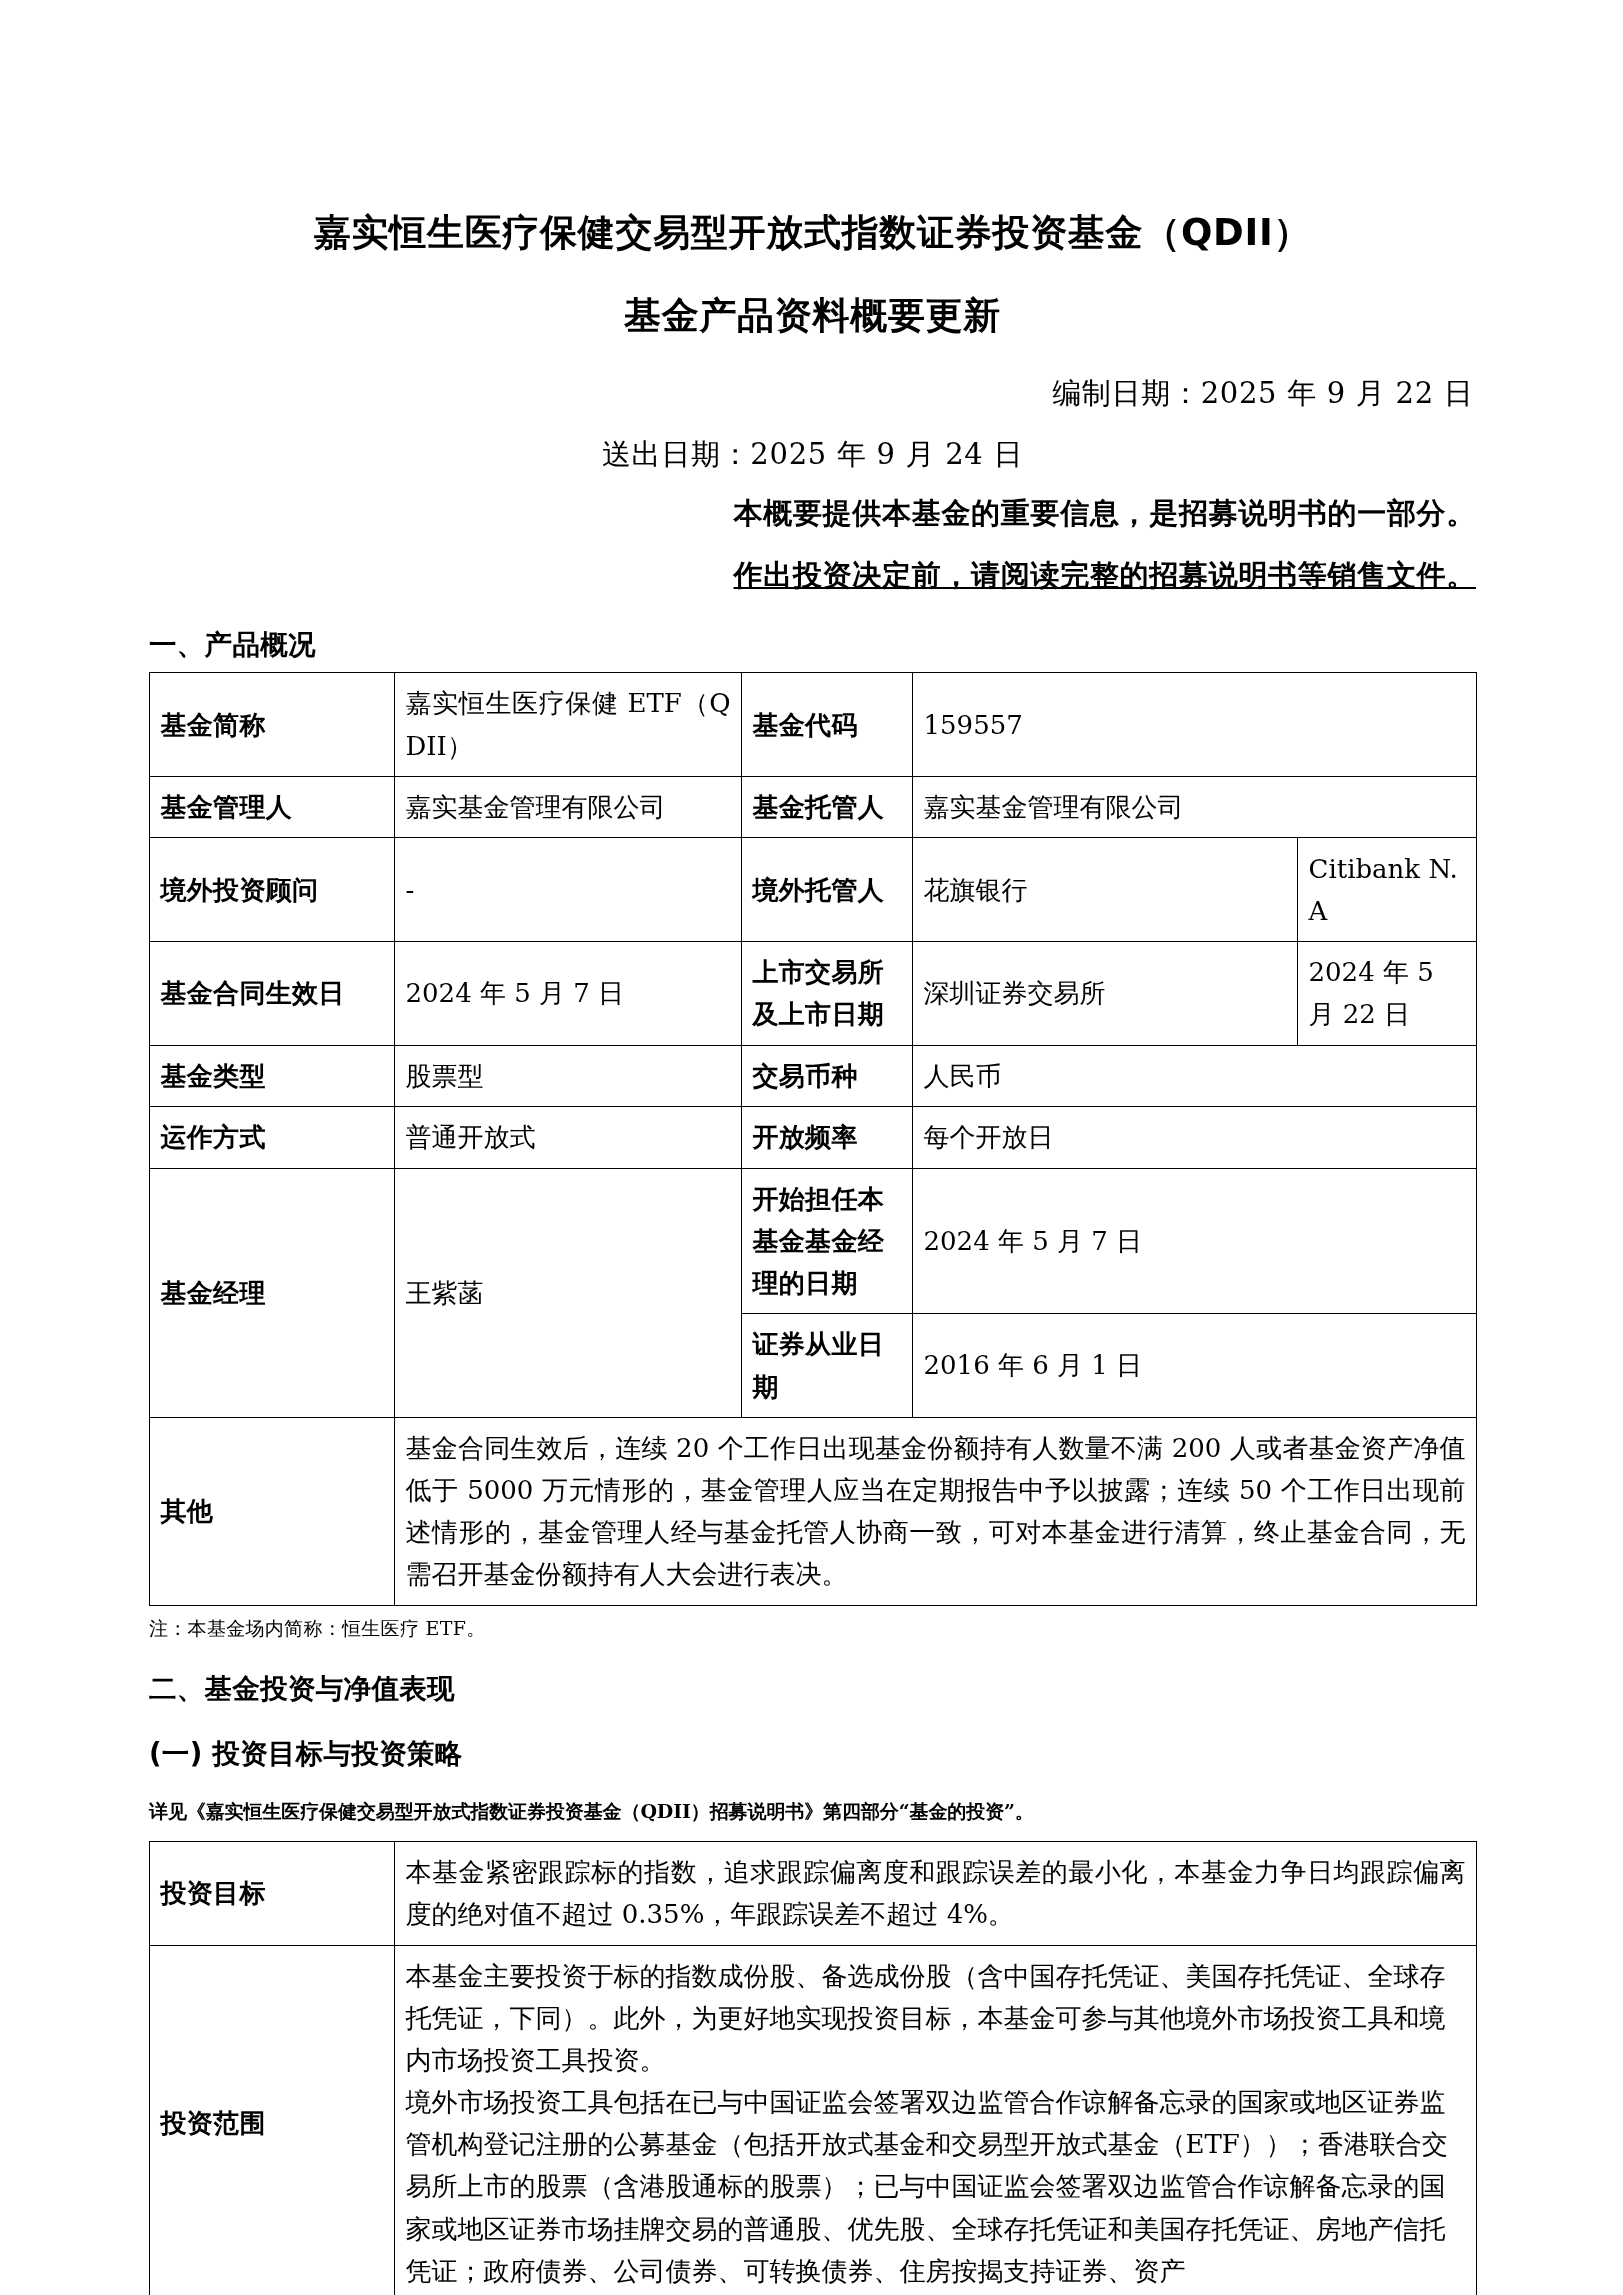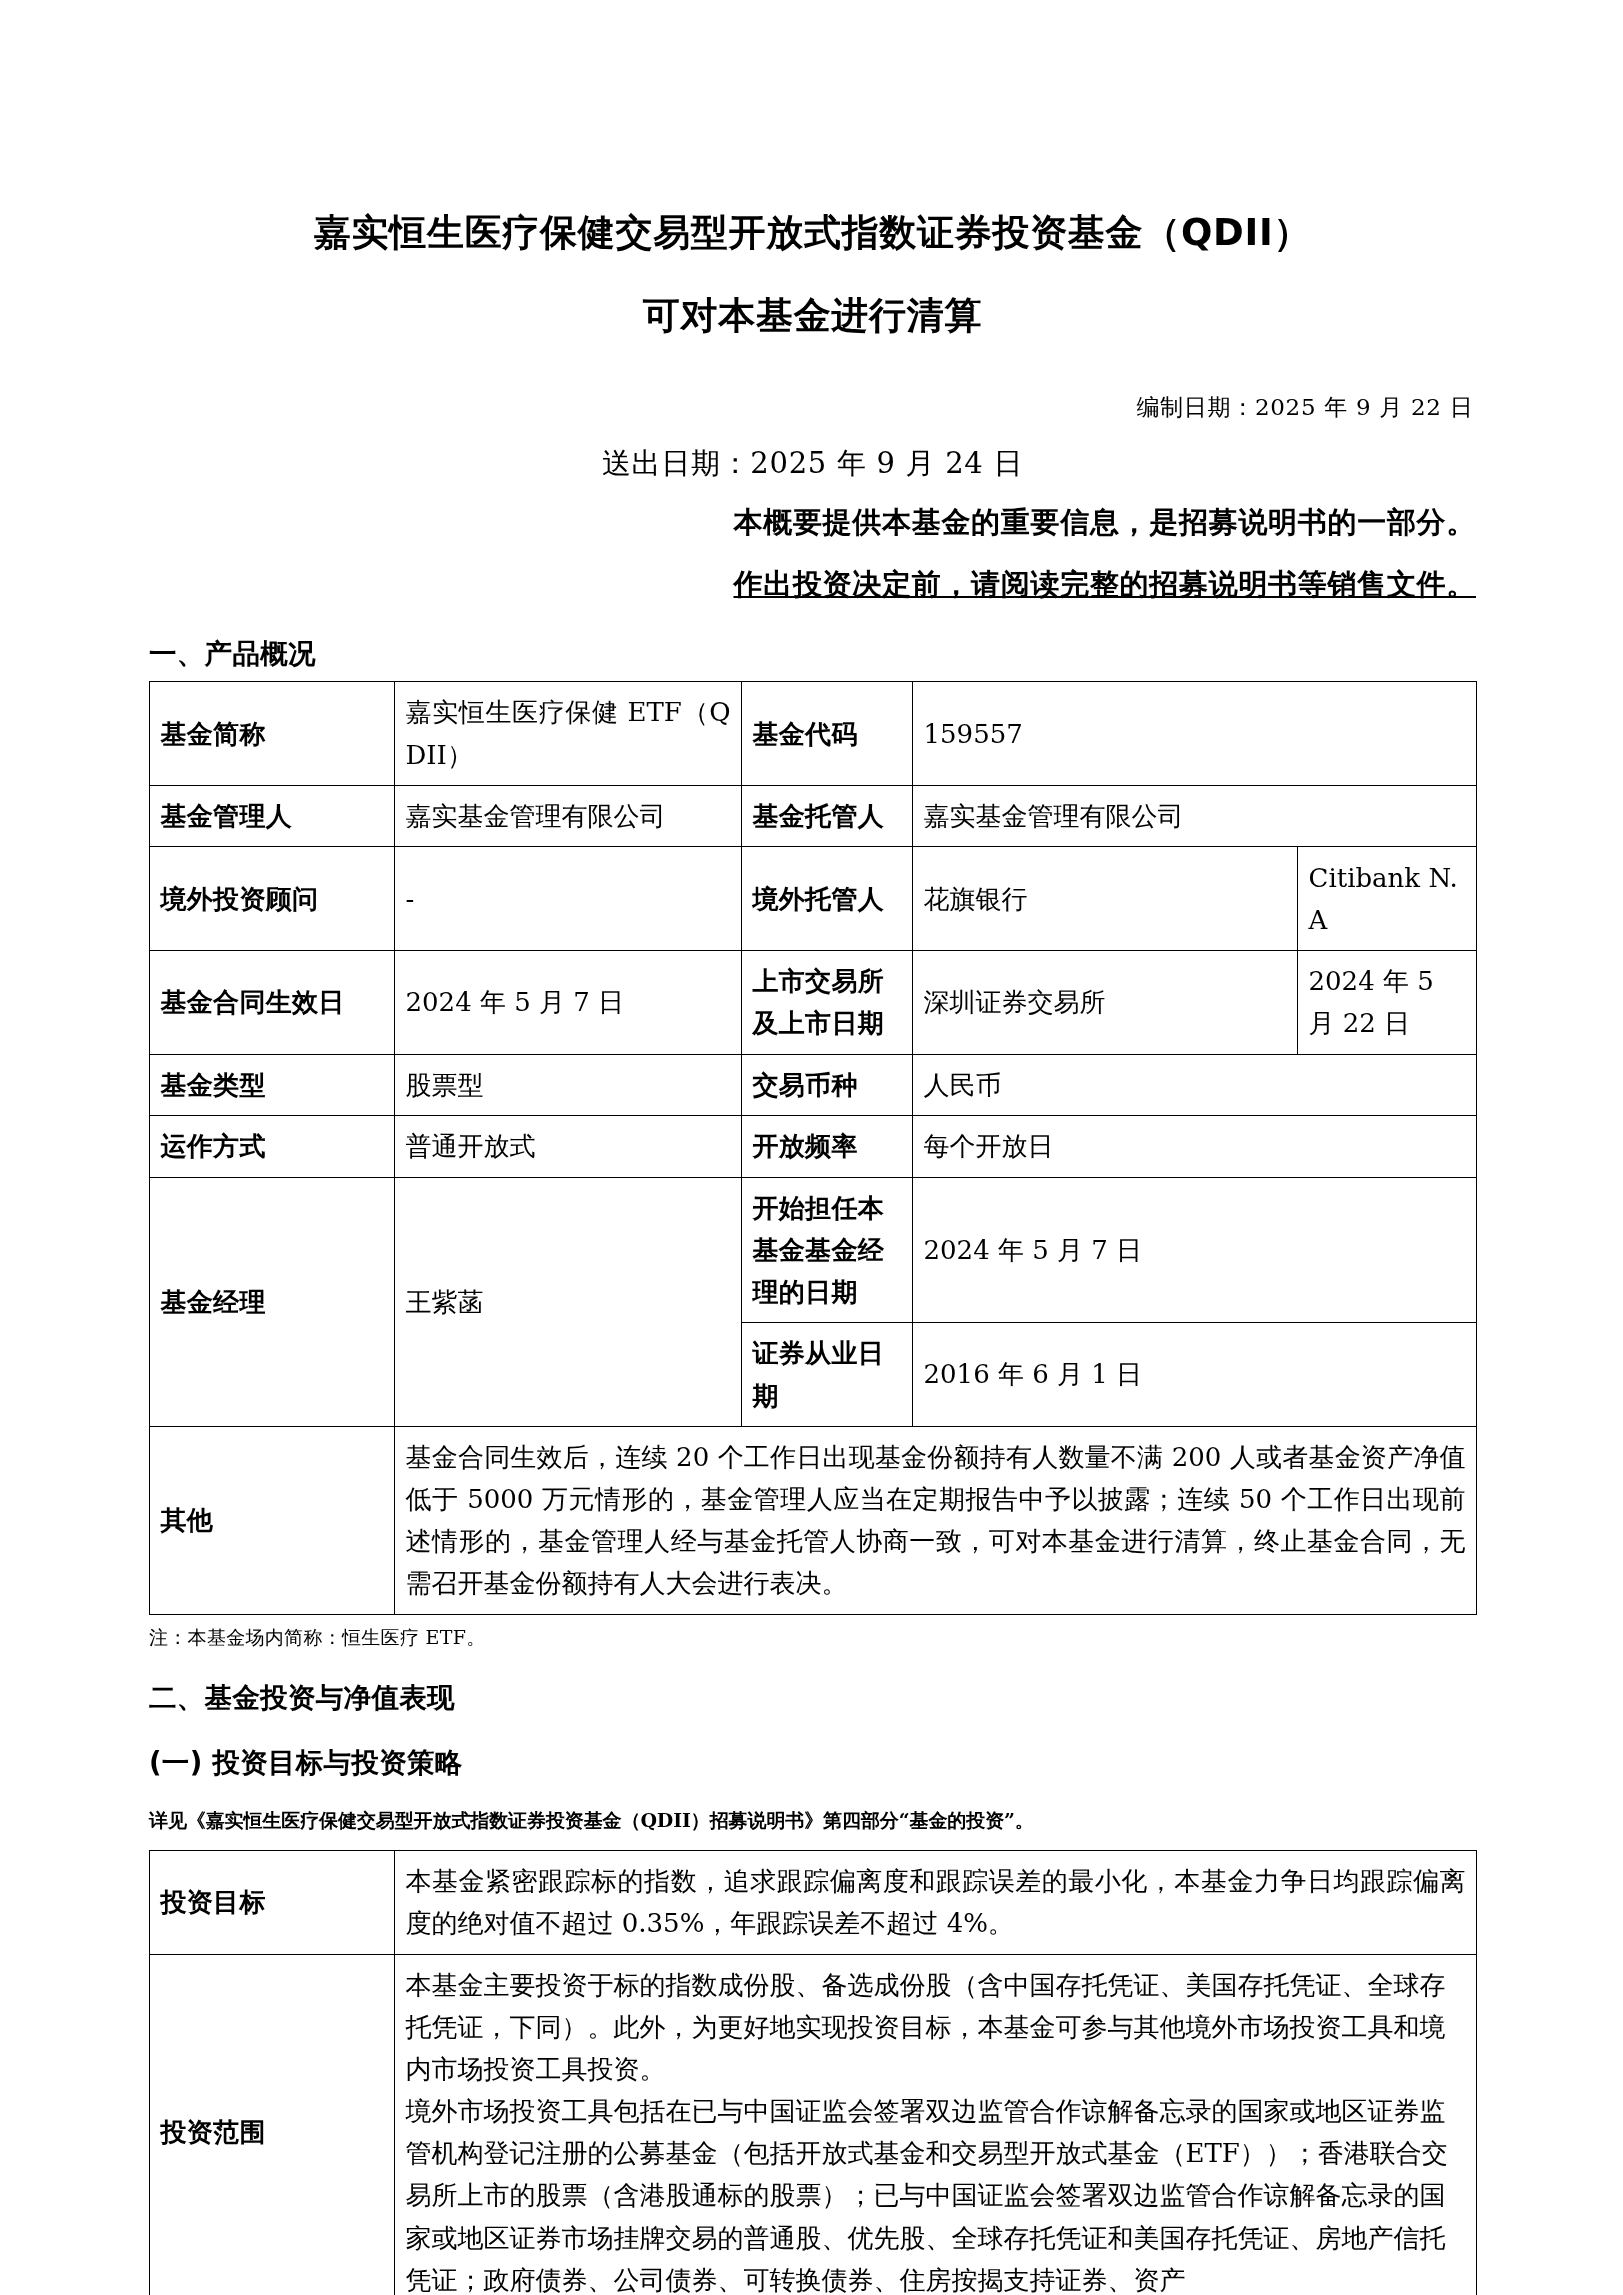--- a/index.html
+++ b/index.html
@@ -38,23 +38,23 @@
     font-size: 37px;
     text-align: center;
     letter-spacing: 0.7px;
     line-height: 1.5;
     margin: 0;
   }
   .title-1 { margin-top: 205px; }
   .title-2 { margin-top: 27.5px; }
 
   .compile-date {
-    font-size: 23px;
+    font-size: 29px;
     text-align: right;
-    margin-top: 48px;
+    margin-top: 30px;
     letter-spacing: 0.7px;
     padding-right: 2.6px;
   }
   .send-date {
     font-size: 29px;
     text-align: center;
     margin-top: 21px;
     letter-spacing: 0.7px;
   }
   .notice-line {
@@ -147,21 +147,21 @@
   .para { margin: 0; }
   .para + .para { margin-top: 0; }
 </style>
 </head>
 <body>
 
 <div class="page">
   <div class="content">
 
     <div class="doc-title title-1">嘉实恒生医疗保健交易型开放式指数证券投资基金（QDII）</div>
-    <div class="doc-title title-2">可对本基金进行清算</div>
+    <div class="doc-title title-2">基金产品资料概要更新</div>
 
     <div class="compile-date">编制日期：2025 年 9 月 22 日</div>
     <div class="send-date">送出日期：2025 年 9 月 24 日</div>
 
     <div class="notice-line">本概要提供本基金的重要信息，是招募说明书的一部分。</div>
     <div class="notice-line second">作出投资决定前，请阅读完整的招募说明书等销售文件。</div>
 
     <div class="section-heading sec-1">一、产品概况</div>
 
     <table class="doc-table tbl-1">

